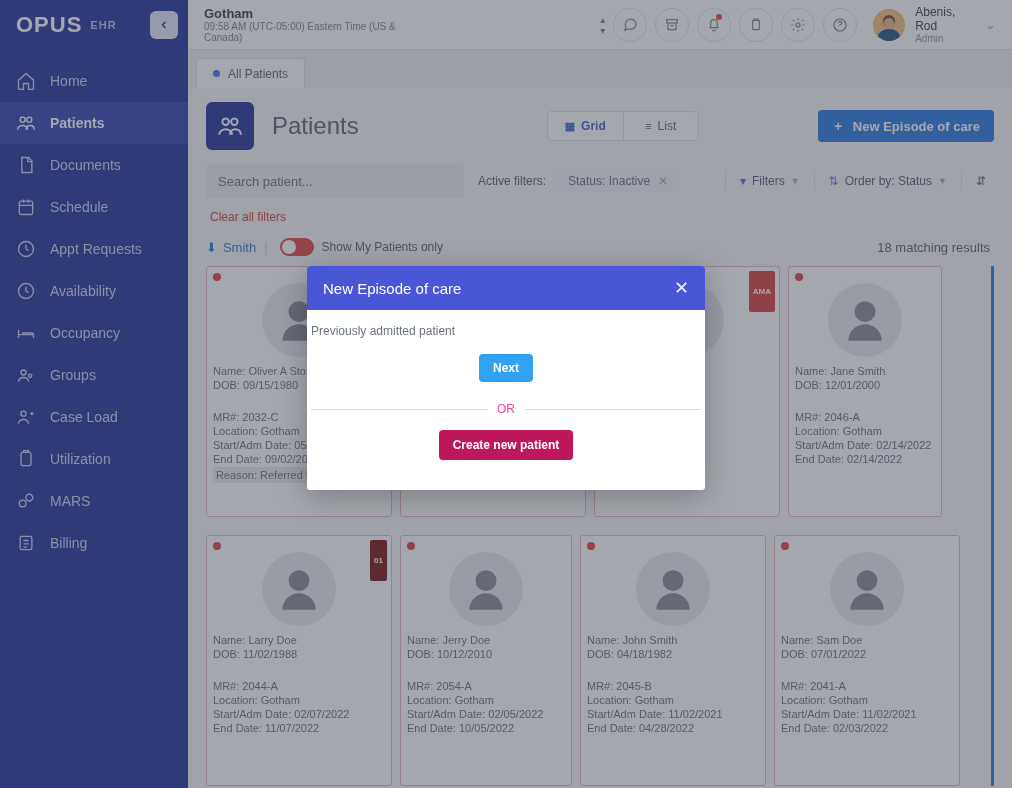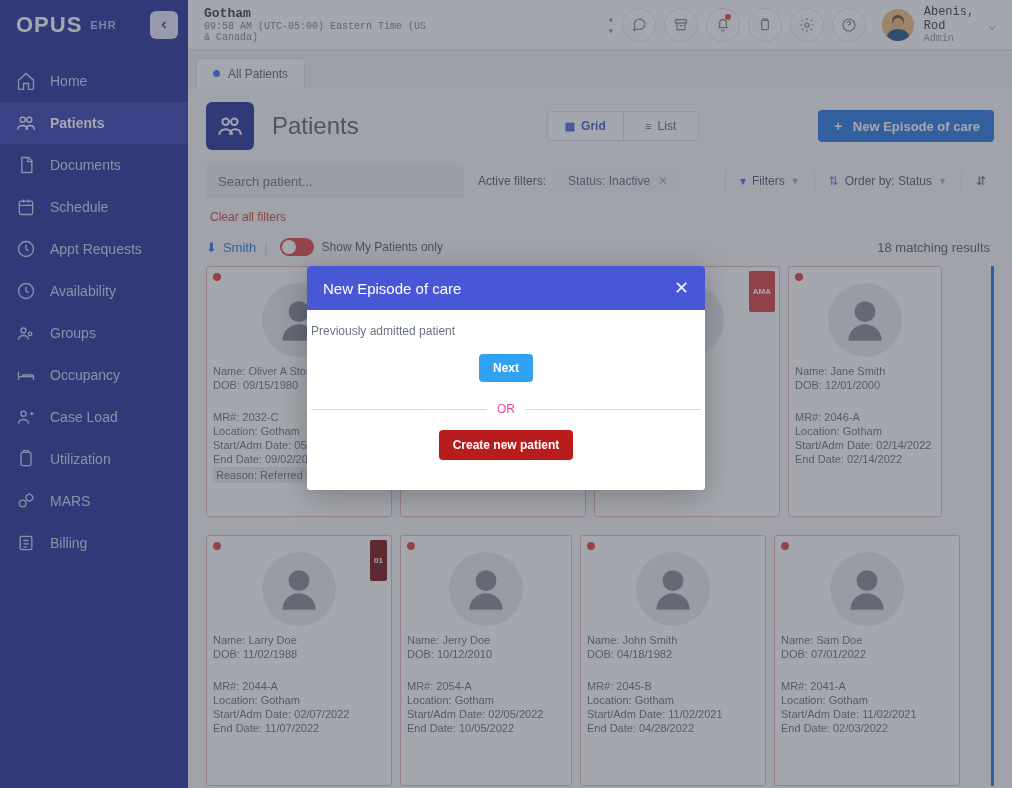--- a/index.html
+++ b/index.html
@@ -11,21 +11,21 @@
   .sb-logo-text { font-size:22px; font-weight:700; color:#fff; letter-spacing:1px;}
   .sb-logo-ehr { font-size:11px; color:#b8c0ee; font-weight:600; letter-spacing:1px; margin-left:2px;}
   .sb-collapse { width:28px; height:28px; background:#e5e8fa; border-radius:6px; display:flex; align-items:center; justify-content:center; margin-left:auto; margin-right:10px; color:#2d3a9e;}
   .sb-nav { padding-top:10px; }
   .sb-item { height:42px; display:flex; align-items:center; padding-left:16px; gap:14px; font-size:14px; color:#cfd5f3; cursor:pointer; font-weight:500;}
   .sb-item.active { background:#3a48b5; color:#fff; font-weight:700;}
   .sb-icon { width:20px; height:20px; display:flex; align-items:center; justify-content:center; flex-shrink: 0;}
   .sb-icon svg { width:20px; height:20px; fill:none; stroke:currentColor; stroke-width:1.6; }
   
   
-  .topbar { position:absolute; left:188px; top:0; right:0; height:50px; background:#fff; border-bottom:1px solid #e6e8ee; display:flex; align-items:center; padding:0 16px;font-family:Liberation Mono, monospace;}
+  .topbar { position:absolute; left:188px; top:0; right:0; height:50px; background:#fff; border-bottom:1px solid #e6e8ee; display:flex; align-items:center; padding:0 16px;}
   .tb-loc { display:flex; flex-direction:column; }
   .tb-loc-name { font-size:13px; font-weight:700; color:#444;}
   .tb-loc-time { font-size:10px; color:#888;}
   .tb-loc-caret { margin-left:180px; font-size:10px; color:#888; display:flex; flex-direction:column; gap:0;}
   .tb-spacer { flex:1; }
   .tb-iconbtn { width:34px; height:34px; border:1px solid #e2e4ea; border-radius:50%; display:flex; align-items:center; justify-content:center; margin-left:8px; color:#888; position:relative; cursor:pointer; flex-shrink:0;}
   .tb-iconbtn .dot { position:absolute; top:5px; right:8px; width:6px; height:6px; background:#e74c3c; border-radius:50%;}
   .tb-user { display:flex; align-items:center; margin-left:16px; cursor:pointer;}
   .tb-avatar { width:32px; height:32px; border-radius:50%; background:#f3c98c; display:flex; align-items:center; justify-content:center; overflow:hidden; flex-shrink:0;}
   .tb-avatar svg{width:32px;height:32px;}
@@ -87,21 +87,21 @@
   .modal { position:absolute; left:307px; top:266px; width:398px; background:#fff; border-radius:3px; box-shadow:0 6px 30px rgba(0,0,0,.25);}
   .modal-head { height:44px; background:#4957d6; color:#fff; display:flex; align-items:center; padding:0 16px; font-size:15px; font-weight:500; border-radius:3px 3px 0 0;}
   .modal-close { margin-left:auto; font-size:18px; cursor:pointer; opacity:.9;}
   .modal-body { padding:14px 4px 18px;}
   .m-label { font-size:12px; color:#6b7280; margin-bottom:6px;}
   .m-input { width:100%; height:32px; border:2px solid #ea7f3f; border-radius:4px; padding:0 10px; font-size:14px; color:#333; outline:none; box-shadow:0 0 0 3px rgba(234,127,63,.15);}
   .m-next { display:block; margin:16px auto 0; background:#31a2f2; color:#fff; border:none; border-radius:4px; padding:7px 14px; font-size:12px; font-weight:600; cursor:pointer;}
   .m-or-row { display:flex; align-items:center; gap:10px; margin:20px 0 14px;}
   .m-or-line { flex:1; height:1px; background:#d9dce3;}
   .m-or { font-size:12px; color:#ec4899;}
-  .m-create { display:block; margin:12px auto; background:#b91c1c; color:#fff; border:none; border-radius:4px; padding:8px 14px; font-size:12px; font-weight:600; cursor:pointer;}
+  .m-create { display:block; margin:12px auto; background:#be185d; color:#fff; border:none; border-radius:4px; padding:8px 14px; font-size:12px; font-weight:600; cursor:pointer;}
 </style>
 </head>
 <body>
 
 <div class="sidebar">
   <div class="sb-logo">
     <span class="sb-logo-text">OPUS</span>
     <span class="sb-logo-ehr">EHR</span>
     <div class="sb-collapse">
       <svg width="12" height="12" viewBox="0 0 24 24" fill="none" stroke="currentColor" stroke-width="3">
@@ -161,34 +161,34 @@
           <svg viewBox="0 0 24 24">
             <circle cx="12" cy="12" r="9"></circle>
             <path d="M12 7v5l3 2"></path>
           </svg>
         </span>
         <span>Availability</span>
       </div>
     <div class="sb-item">
         <span class="sb-icon">
           <svg viewBox="0 0 24 24">
+            <path d="M3 18V8m0 6h18v4M7 12h12a2 2 0 0 1 2 2"></path>
+          </svg>
+        </span>
+        <span>Occupancy</span>
+      </div>
+    <div class="sb-item">
+        <span class="sb-icon">
+          <svg viewBox="0 0 24 24">
             <circle cx="9" cy="9" r="3"></circle>
             <circle cx="17" cy="13" r="2"></circle>
             <path d="M3 20c0-3 3-5 6-5s6 2 6 5"></path>
           </svg>
         </span>
         <span>Groups</span>
-      </div>
-    <div class="sb-item">
-        <span class="sb-icon">
-          <svg viewBox="0 0 24 24">
-            <path d="M3 18V8m0 6h18v4M7 12h12a2 2 0 0 1 2 2"></path>
-          </svg>
-        </span>
-        <span>Occupancy</span>
       </div>
     <div class="sb-item">
         <span class="sb-icon">
           <svg viewBox="0 0 24 24">
             <circle cx="9" cy="8" r="3"></circle>
             <path d="M3 20c0-3 3-5 6-5s6 2 6 5"></path>
             <path d="M17 8h4M19 6v4"></path>
           </svg>
         </span>
         <span>Case Load</span>

